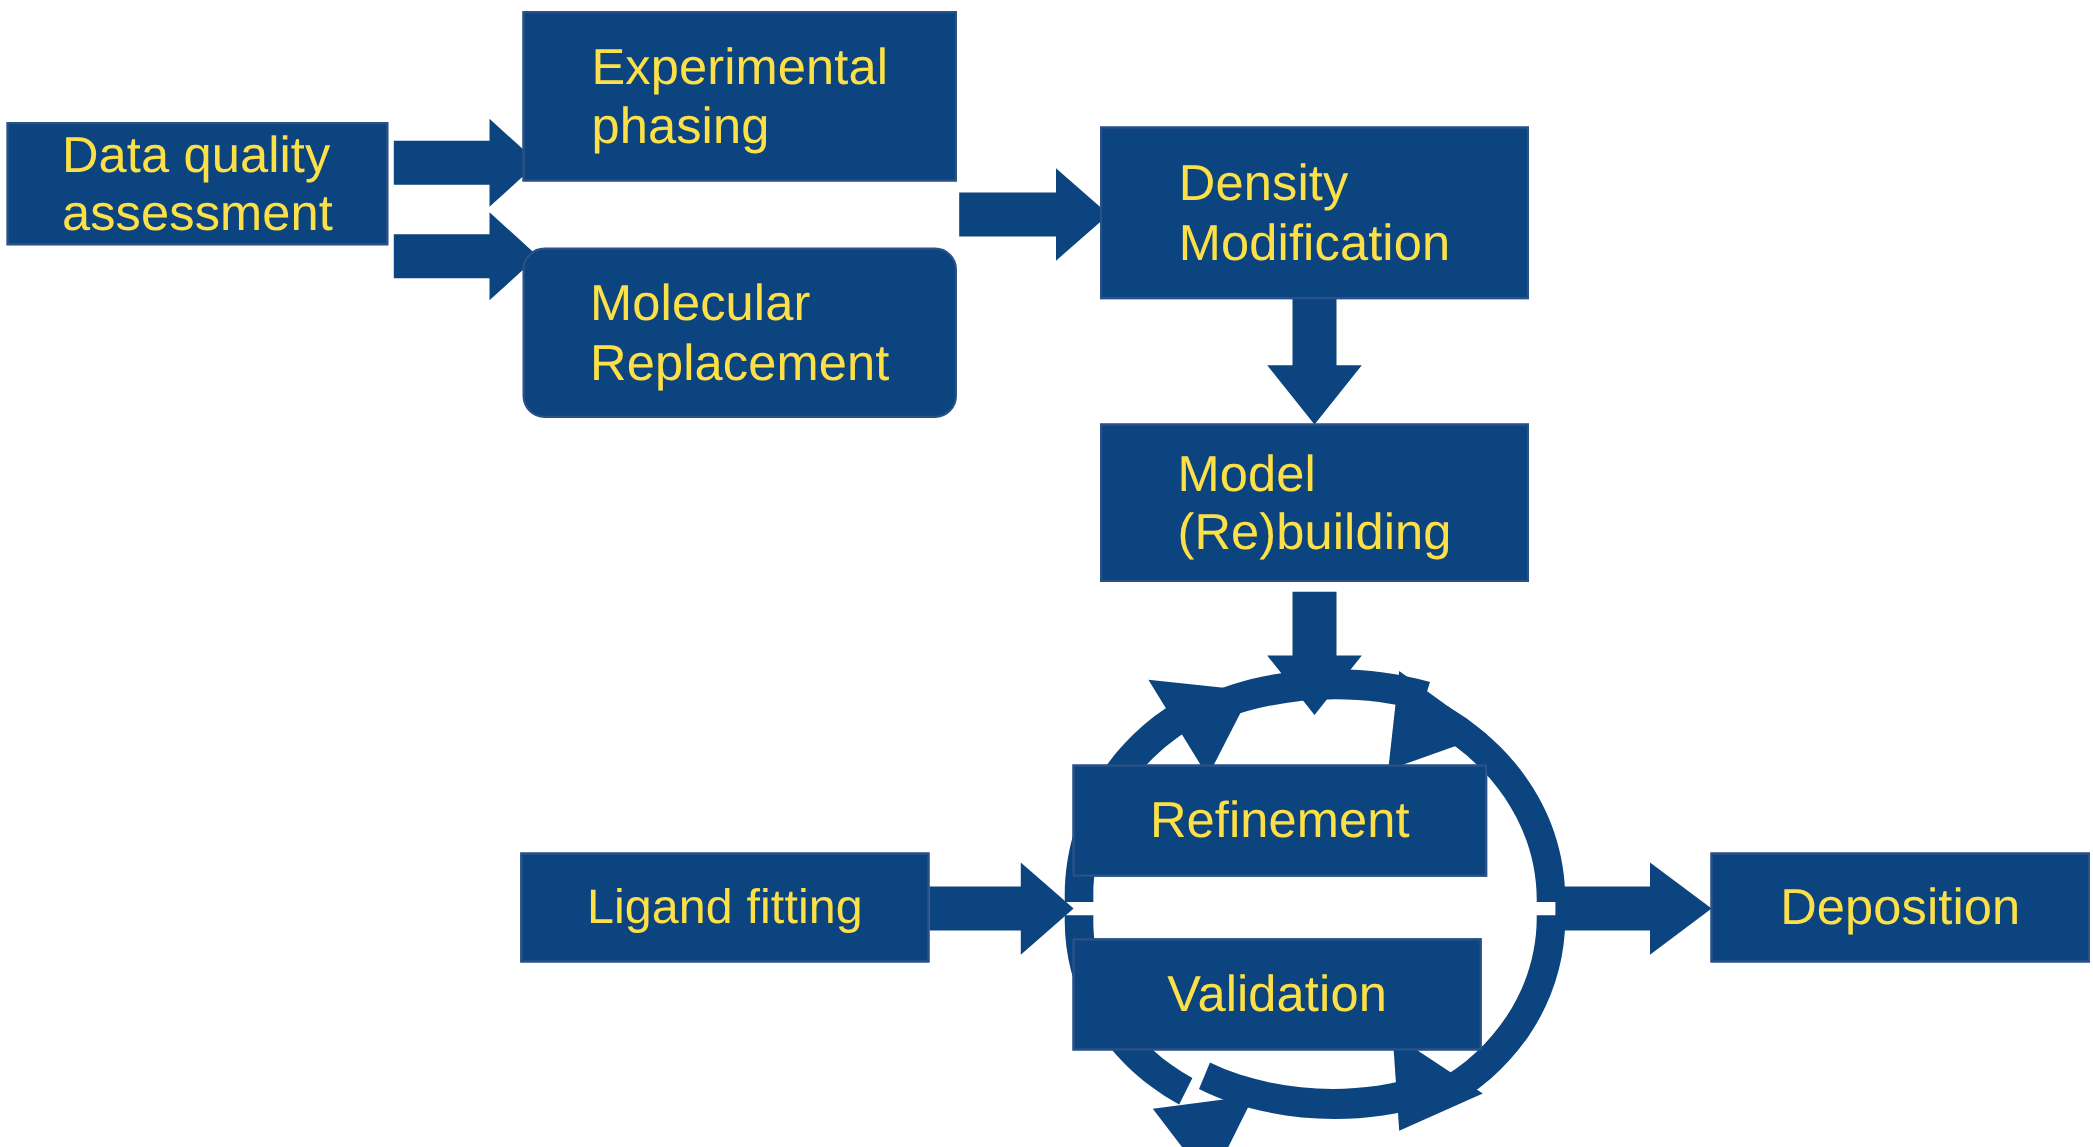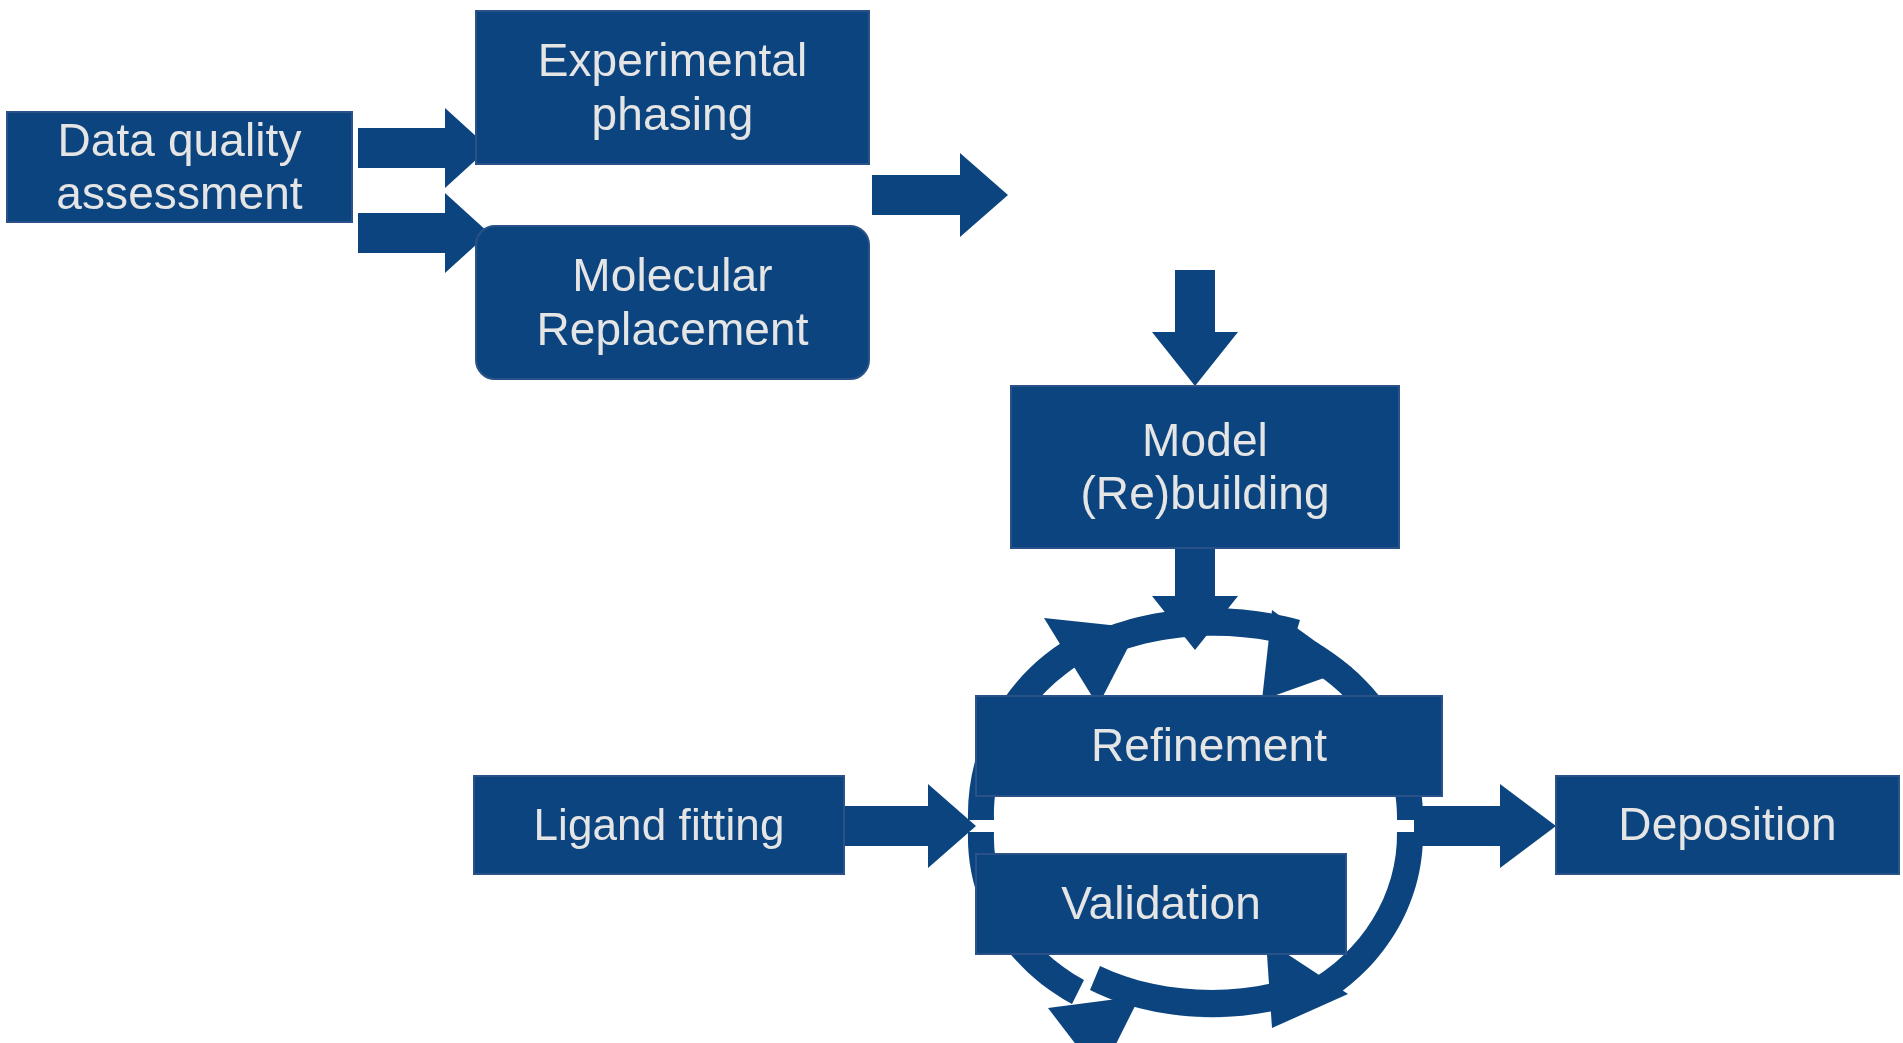--- a/index.html
+++ b/index.html
@@ -16,38 +16,37 @@
     width: 1903px;
     height: 1043px;
     background: #ffffff;
     overflow: hidden;
   }
   .node {
     position: absolute;
     box-sizing: border-box;
     background: #0B447E;
     border: 2px solid #2B5288;
-    color: #e5e5e5;
+    color: #fde047;
     display: flex;
     align-items: center;
     justify-content: center;
-    text-align: center;
     line-height: 1.16;
     font-weight: 400;
     letter-spacing: 0.1px;
     white-space: pre-line;
     z-index: 3;
   }
   
   #node-data-quality      { left: 6px;   top: 111px; width: 347px; height: 112px; font-size: 46px; }
   #node-exp-phasing       { left: 475px;  top: 10px;  width: 395px; height: 155px; font-size: 46px; }
   #node-mol-replacement   { left: 475px;  top: 225px; width: 395px; height: 155px; font-size: 46px; border-radius: 20px; }
   #node-density-mod       { left: 1000px; top: 115px; width: 390px; height: 157px; font-size: 46px; }
-  #node-model-rebuild     { left: 1000px; top: 385px; width: 390px; height: 164px; font-size: 46px; margin-left: 10px; }
-  #node-refinement        { left: 975px;  top: 695px; width: 468px; height: 102px; font-size: 46px; }
+  #node-model-rebuild     { left: 1000px; top: 385px; width: 390px; height: 144px; font-size: 46px; }
+  #node-refinement        { left: 975px;  top: 695px; width: 377px; height: 102px; font-size: 46px; }
   #node-validation        { left: 975px;  top: 853px; width: 372px; height: 102px; font-size: 46px; }
   #node-ligand-fitting    { left: 473px;  top: 775px; width: 372px; height: 100px; font-size: 44px; }
   #node-deposition        { left: 1555px; top: 775px; width: 345px; height: 100px; font-size: 46px; }
 
   
   .arrow-layer {
     position: absolute;
     left: 0; top: 0;
     width: 1903px;
     height: 1043px;
@@ -132,20 +131,22 @@
 
   <div class="node" id="node-data-quality">Data quality
 assessment</div>
 
   <div class="node" id="node-exp-phasing">Experimental
 phasing</div>
 
   <div class="node" id="node-mol-replacement">Molecular
 Replacement</div>
 
+  <div class="node" id="node-density-mod">Density
+Modification</div>
 
   <div class="node" id="node-model-rebuild">Model
 (Re)building</div>
 
   <div class="node" id="node-refinement">Refinement</div>
 
   <div class="node" id="node-validation">Validation</div>
 
   <div class="node" id="node-ligand-fitting">Ligand fitting</div>
 

